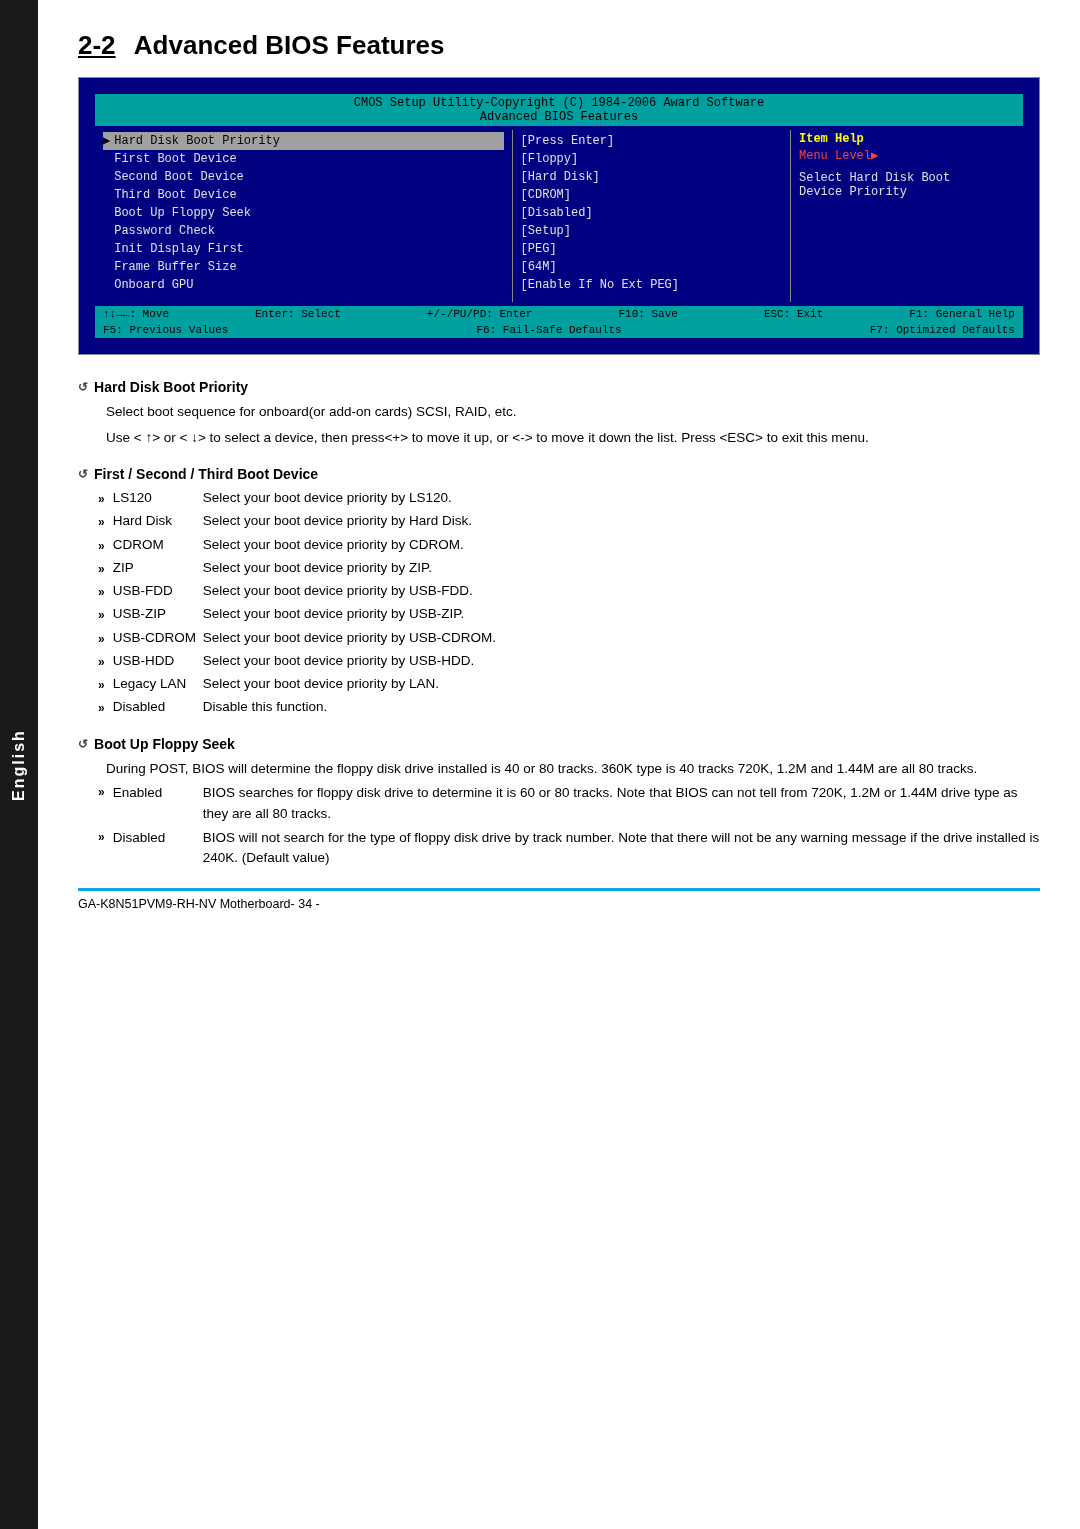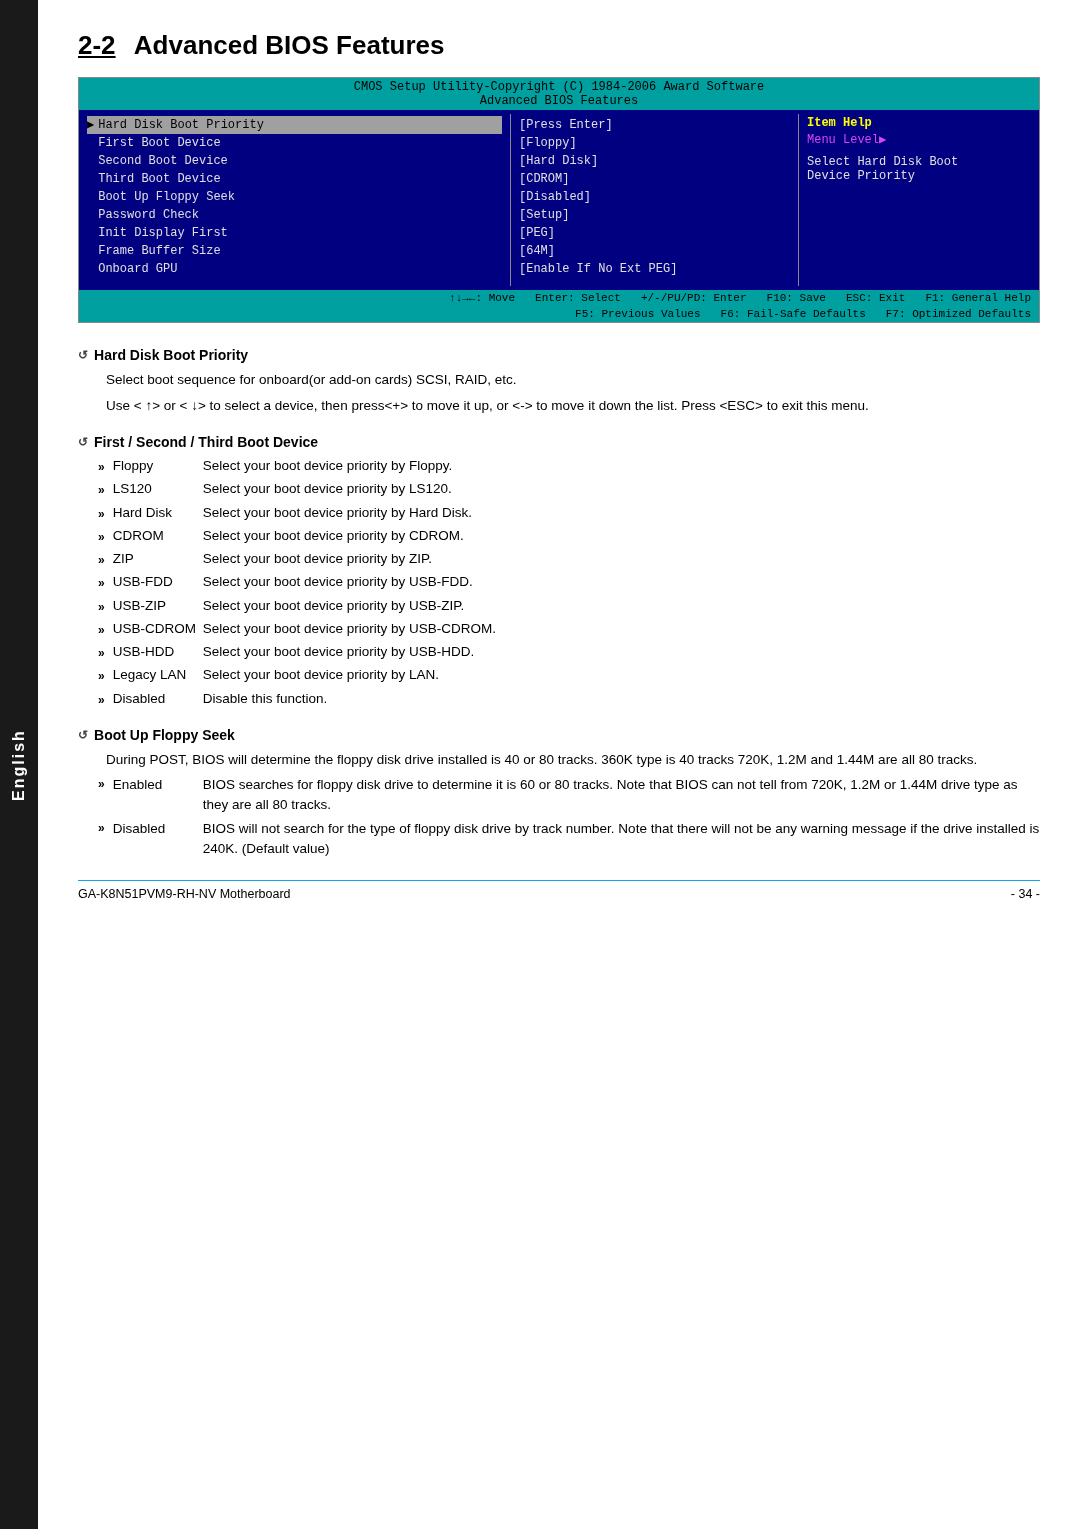--- a/index.html
+++ b/index.html
@@ -52,21 +52,21 @@
       text-decoration: underline;
     }
 
     
     .bios-screen {
       border: 1px solid #888;
       background: #000080;
       color: #e0e0e0;
       font-family: 'Courier New', monospace;
       font-size: 12px;
-      padding: 0;
+      padding: 16px;
       margin-bottom: 24px;
       width: 100%;
     }
     .bios-header {
       background: #00a0a0;
       color: #000000;
       text-align: center;
       padding: 2px 4px;
       font-family: 'Courier New', monospace;
       font-size: 12px;
@@ -111,38 +111,38 @@
       display: block;
       line-height: 1.5;
       white-space: nowrap;
     }
     .bios-help-title {
       color: #ffff00;
       font-weight: bold;
       margin-bottom: 2px;
     }
     .bios-help-arrow {
-      color: #d946ef;
+      color: #ef4444;
     }
     .bios-footer {
       background: #00a0a0;
       color: #000000;
       display: flex;
       justify-content: space-between;
       padding: 2px 8px;
       font-family: 'Courier New', monospace;
       font-size: 11px;
       flex-wrap: wrap;
       gap: 4px;
     }
     .bios-footer-row {
       display: flex;
       gap: 20px;
       width: 100%;
-      justify-content: flex-end;
+      justify-content: space-between;
     }
 
     
     .doc-section {
       margin-bottom: 18px;
     }
     .doc-heading {
       font-weight: bold;
       font-size: 14px;
       margin-bottom: 6px;
@@ -181,23 +181,22 @@
       min-width: 90px;
       font-weight: normal;
     }
     .doc-list-desc {
       flex: 1;
     }
 
     
     .page-footer {
       display: flex;
-      justify-content: space-between;
       align-items: center;
-      border-top: 1px solid #0ea5e9;
+      border-top: 3px solid #0ea5e9;
       padding-top: 6px;
       margin-top: 20px;
       font-size: 12.5px;
     }
 
     
     .dbl-arrow::before {
       content: "»";
       font-weight: bold;
       margin-right: 2px;
@@ -310,25 +309,20 @@
   </div>
 
   <div class="doc-section">
     <div class="doc-heading">
       <span class="doc-heading-icon">↺</span>
       <span>First / Second / Third Boot Device</span>
     </div>
     <div class="doc-list">
       <div class="doc-list-item">
         <span class="doc-list-arrow dbl-arrow"></span>
-        <span class="doc-list-term">Floppy</span>
-        <span class="doc-list-desc">Select your boot device priority by Floppy.</span>
-      </div>
-      <div class="doc-list-item">
-        <span class="doc-list-arrow dbl-arrow"></span>
         <span class="doc-list-term">LS120</span>
         <span class="doc-list-desc">Select your boot device priority by LS120.</span>
       </div>
       <div class="doc-list-item">
         <span class="doc-list-arrow dbl-arrow"></span>
         <span class="doc-list-term">Hard Disk</span>
         <span class="doc-list-desc">Select your boot device priority by Hard Disk.</span>
       </div>
       <div class="doc-list-item">
         <span class="doc-list-arrow dbl-arrow"></span>

